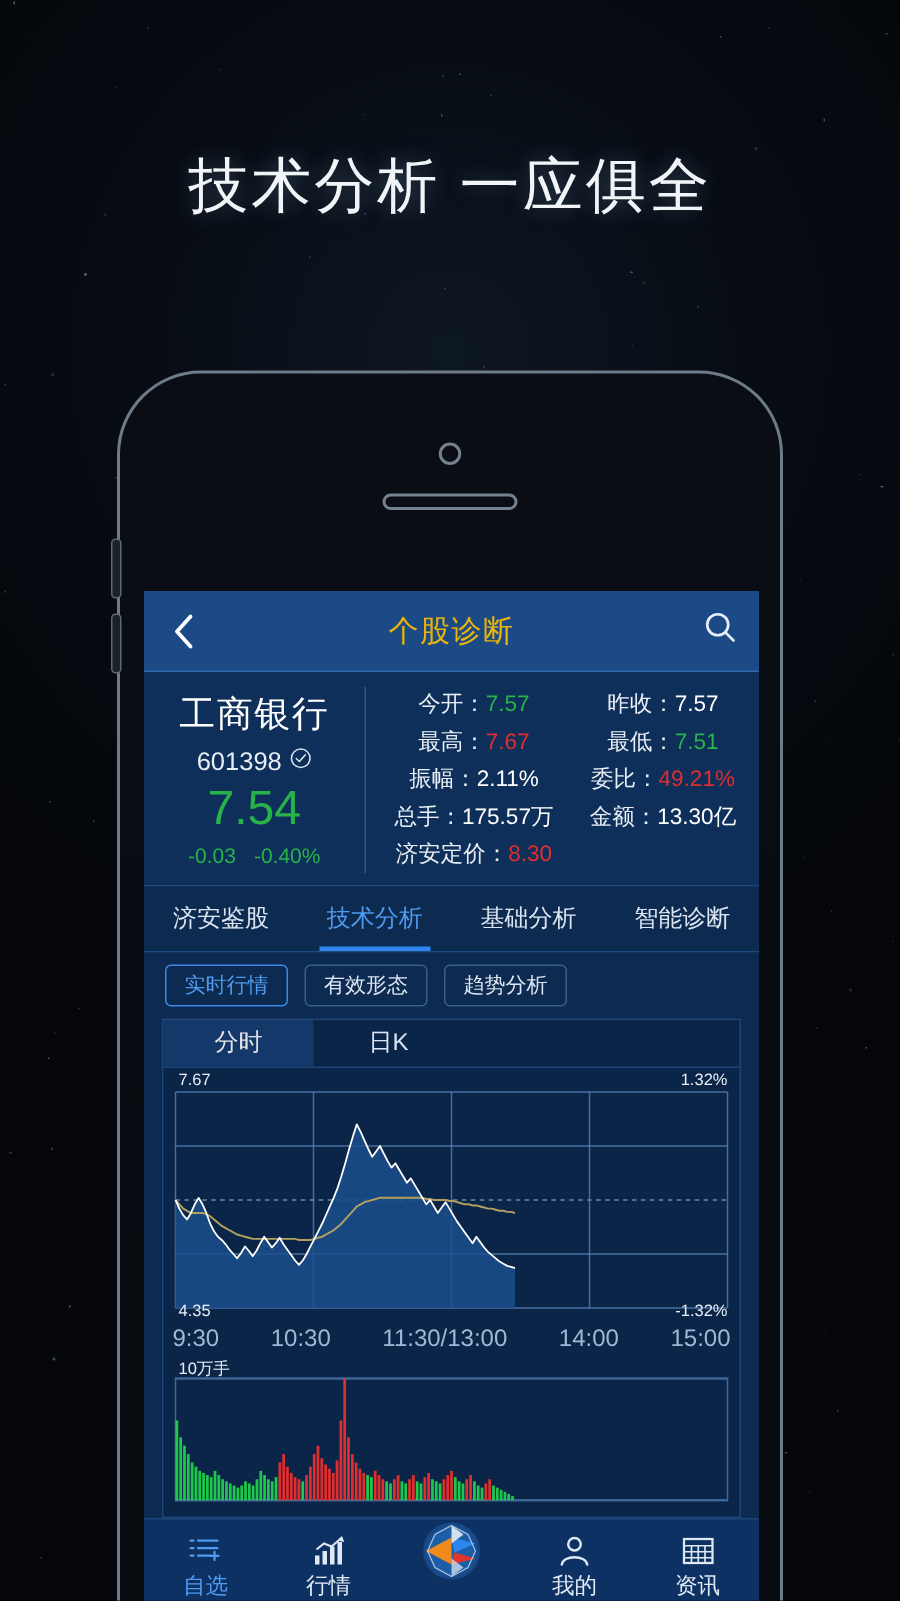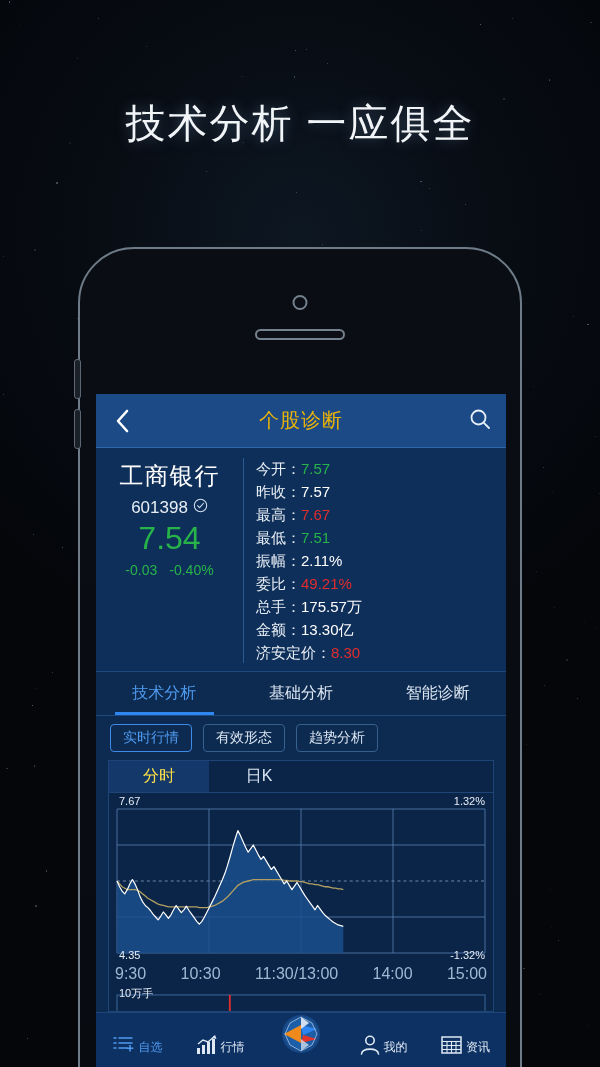--- a/index.html
+++ b/index.html
@@ -100,23 +100,23 @@
     margin-top:6px; font-size:17px; color:#e8eef5;
     display:flex; align-items:center; justify-content:center; gap:5px;
   }
   #stockPrice{ margin-top:4px; font-size:32px; line-height:1.05; }
   #changeRow{
     margin-top:6px; font-size:14px; display:flex; justify-content:center; gap:12px;
   }
 
   #quoteRight{
     flex:1; padding:2px 4px 0 12px;
-    display:grid; grid-template-columns:1fr;
+    display:grid; grid-template-columns:1fr 1fr;
     row-gap:4px; column-gap:6px;
-    font-size:15px; color:#e8eef5;
+    font-size:15px; color:#e8eef5;text-align:center;
   }
   .qcell{ white-space:nowrap; }
   .qlabel{ color:#e8eef5; }
   .qsep{ color:#e8eef5; }
 
   
   #mainTabs{
     flex:none; height:44px; display:flex; align-items:stretch;
     border-bottom:1px solid #1d4madeup;
     border-bottom:1px solid #1d4a80;
@@ -153,41 +153,41 @@
     display:flex; flex-direction:column;
     overflow:hidden;
   }
   #ktabs{
     flex:none; height:32px; display:flex; border-bottom:1px solid #1d4577;
   }
   .ktab{
     width:100px; display:flex; align-items:center; justify-content:center;
     font-size:16px; color:#dbe6f2; cursor:pointer;
   }
-  .ktab.active{ background:#15386a; color:#fde047; }
+  .ktab.active{ background:#15386a; color:#e5e5e5; }
 
   #priceChart{ flex:none; height:168px; position:relative; padding:8px 6px 0 6px; }
   #timeAxis{
     flex:none; height:22px; display:flex; align-items:flex-end;
     padding:0 6px; font-size:16px; color:#9fb8d4;
     justify-content:space-between;
   }
   #volChart{ flex:1; position:relative; padding:4px 6px 8px 6px; }
 
   svg.plot{ display:block; width:100%; height:100%; }
 
   
   #bottomNav{
     flex:none; height:62px; display:flex; align-items:center;
     background:#0e3163; border-top:1px solid #1d4577;
   }
   .navitem{
-    flex:1; display:flex; flex-direction:row; align-items:flex-end;
+    flex:1; display:flex; flex-direction:column; align-items:center;
     justify-content:center; gap:3px; cursor:pointer;
-    font-size:12px; color:#dfe9f4;
+    font-size:15px; color:#dfe9f4;
   }
   .navitem.active{ color:#4f9bf0; }
   .navicon{ height:24px; display:flex; align-items:flex-end; }
 </style>
 </head>
 <body>
 
 <div id="backdrop">
   <div id="stars">
       <span class="star" style="left:146.2px;top:45.6px;width:0.66px;height:0.66px;opacity:0.31"></span>
@@ -395,20 +395,21 @@
           <div class="qcell"><span class="qlabel">最低</span><span class="qsep">：</span><span style="color: rgb(39, 179, 74);">7.51</span></div>
           <div class="qcell"><span class="qlabel">振幅</span><span class="qsep">：</span><span style="color: rgb(255, 255, 255);">2.11%</span></div>
           <div class="qcell"><span class="qlabel">委比</span><span class="qsep">：</span><span style="color: rgb(224, 45, 45);">49.21%</span></div>
           <div class="qcell"><span class="qlabel">总手</span><span class="qsep">：</span><span style="color: rgb(255, 255, 255);">175.57万</span></div>
           <div class="qcell"><span class="qlabel">金额</span><span class="qsep">：</span><span style="color: rgb(255, 255, 255);">13.30亿</span></div>
           <div class="qcell"><span class="qlabel">济安定价</span><span class="qsep">：</span><span style="color: rgb(224, 45, 45);">8.30</span></div>
         </div>
     </div>
 
     <div id="mainTabs">
+        <div class="mtab">济安鉴股</div>
         <div class="mtab active">技术分析</div>
         <div class="mtab">基础分析</div>
         <div class="mtab">智能诊断</div>
       </div>
 
     <div id="pills">
         <div class="pill active">实时行情</div>
         <div class="pill">有效形态</div>
         <div class="pill">趋势分析</div>
       </div>

